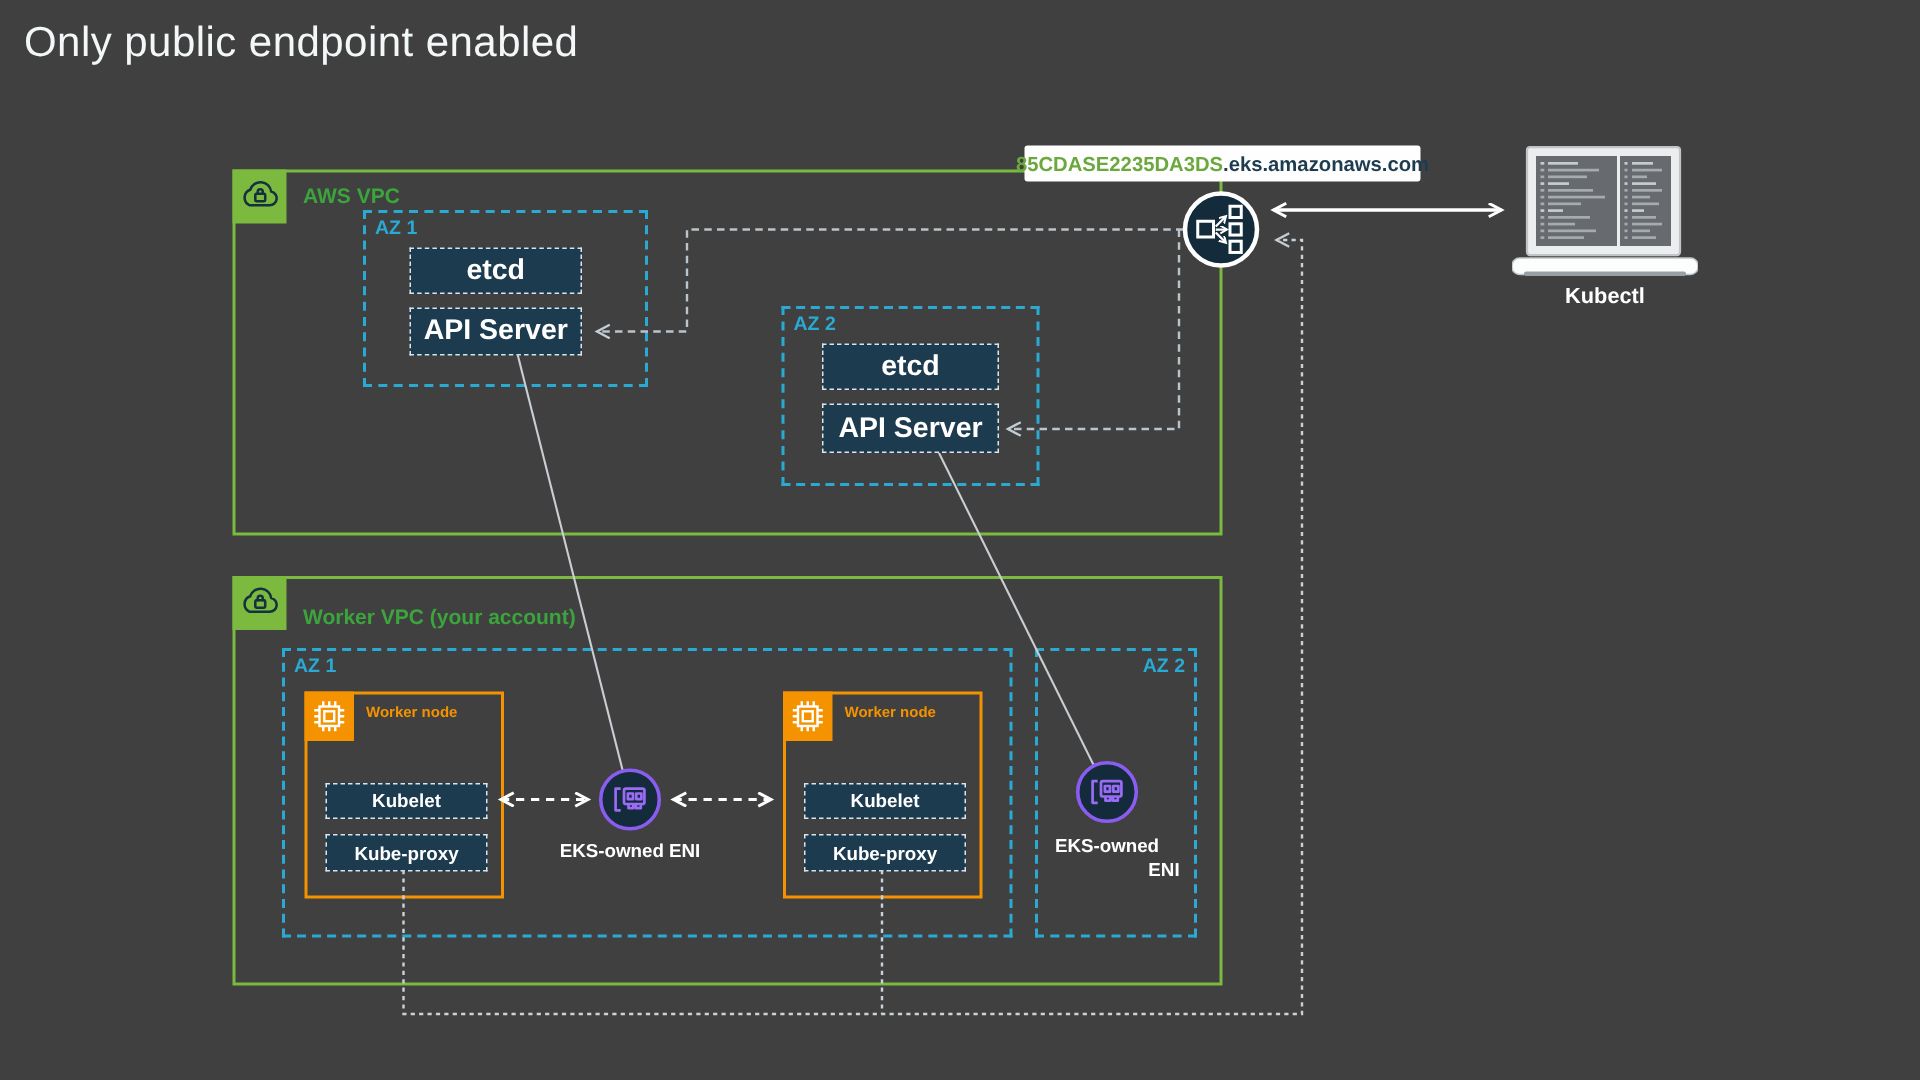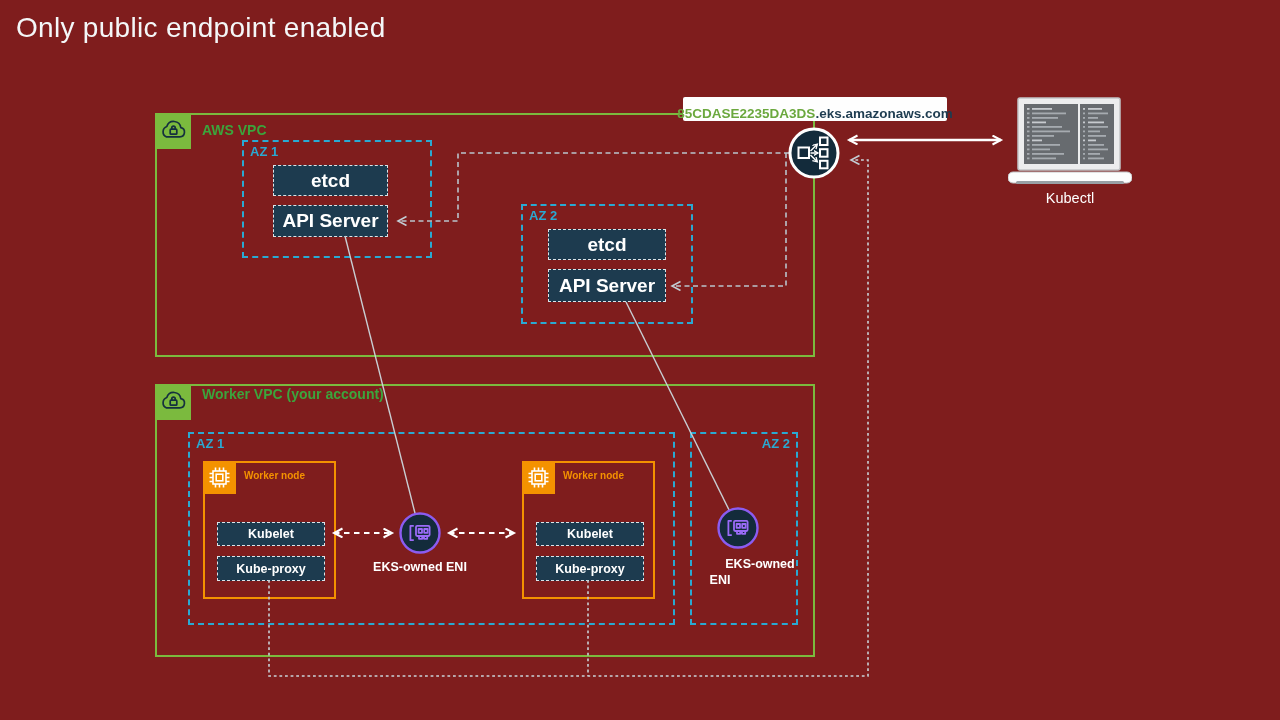--- a/index.html
+++ b/index.html
@@ -1,19 +1,19 @@
 <!DOCTYPE html>
 <html><head>
 <meta charset="utf-8">
 <style>
   * { margin:0; padding:0; box-sizing:border-box; }
   html,body { width:1280px; height:720px; }
   .canvas {
     position:relative; width:1280px; height:720px;
-    background:#7f1d1d; overflow:hidden;
+    background:#404040; overflow:hidden;
     font-family:"Liberation Sans", sans-serif;
   }
   .abs { position:absolute; }
   .title {
     left:16px; top:12px; font-size:28px; font-weight:400;
     color:#F4F7F8; letter-spacing:0.3px;
   }
   .vpc { border:2px solid #7BBA3E; z-index:10; }
   .vpc-badge { width:36px; height:36px; background:#7BBA3E; z-index:11; }
   .vpc-label { font-size:14px; font-weight:bold; color:#3CA43C; z-index:11; }
@@ -24,28 +24,28 @@
     display:flex; align-items:center; justify-content:center;
     color:#FFFFFF; font-size:19px; font-weight:bold;
   }
   .ibox.small { font-size:12.5px; }
   .wnode { border:2px solid #F49200; z-index:11; }
   .wnode-badge { width:33px; height:33px; background:#F49200; z-index:12; }
   .wnode-label { font-size:10px; font-weight:bold; color:#F49200; z-index:12; }
   .eni-label { font-size:12.5px; font-weight:bold; color:#FFFFFF; text-align:center; z-index:31; }
   .url-bar {
     left:683px; top:97px; width:264px; height:24px; background:#FEFEFE;
-    border-radius:2px; display:flex; align-items:flex-end; justify-content:center;
+    border-radius:2px; display:flex; align-items:center; justify-content:center;
     font-size:13.5px; font-weight:bold; z-index:40;
   }
   .url-green { color:#6BA83E; }
   .url-dark { color:#1E3C50; }
   .kubectl-label {
     left:1008px; top:190px; width:124px; text-align:center;
-    font-size:14.5px; font-weight:normal; color:#FFFFFF; z-index:31;
+    font-size:14.5px; font-weight:bold; color:#FFFFFF; z-index:31;
   }
   .conn { left:0; top:0; z-index:20; pointer-events:none; }
   .icon { z-index:30; }
 </style>
 </head>
 <body>
 
 <div class="canvas">
 
   <div class="abs title">Only public endpoint enabled</div>
@@ -75,21 +75,21 @@
   <div class="abs vpc" style="left:155px;top:384px;width:660px;height:273px;"></div>
   <div class="abs vpc-badge" style="left:155px;top:384px;">
     <svg class="abs" width="36" height="36" viewBox="0 0 36 36">
       <g stroke="#15303E" stroke-width="1.7" fill="none" stroke-linejoin="round" stroke-linecap="round">
         <path d="M11.2 23.8 h13.6 a4.6 4.6 0 0 0 1 -9.1 a7.2 7.2 0 0 0 -14 -1.2 a5.6 5.6 0 0 0 -0.6 10.3 Z"></path>
         <rect x="15.2" y="16.2" width="6.6" height="5" rx="0.8"></rect>
         <path d="M16.8 16.2 v-1.4 a1.7 1.7 0 0 1 3.4 0 v1.4"></path>
       </g>
     </svg>
   </div>
-  <div class="abs vpc-label" style="left:202px;top:386px;">Worker VPC (your account)</div>
+  <div class="abs vpc-label" style="left:202px;top:403px;">Worker VPC (your account)</div>
 
   <div class="abs az" style="left:188px;top:432px;width:487px;height:193px;"></div>
   <div class="abs az-label" style="left:196px;top:436px;">AZ 1</div>
   <div class="abs az" style="left:690px;top:432px;width:108px;height:193px;"></div>
   <div class="abs az-label" style="left:690px;top:436px;width:100px;text-align:right;">AZ 2</div>
 
   <div class="abs wnode" style="left:203px;top:461px;width:133px;height:138px;"></div>
   <div class="abs wnode-badge" style="left:203px;top:461px;">
     <svg width="33" height="33" viewBox="0 0 33 33">
       <g stroke="#FFFFFF" stroke-width="1.6" fill="none">
@@ -157,22 +157,22 @@
   <svg class="abs icon" style="left:716px;top:506px;" width="44" height="44" viewBox="0 0 44 44">
     <circle cx="22" cy="22" r="19.5" fill="#132B3B" stroke="#8B5CF0" stroke-width="2.4"></circle>
     <g stroke="#9A6BF7" stroke-width="1.8" fill="none" stroke-linejoin="round">
       <path d="M15.8 14.8 h-3.4 v14.4 h3.4"></path>
       <rect x="18" y="14.8" width="13.6" height="10.2" rx="1.2"></rect>
       <rect x="20.6" y="18" width="3.4" height="3.8"></rect>
       <rect x="26.2" y="18" width="3.4" height="3.8"></rect>
       <path d="M21 25 v2.8 h3.2 v-2.8 M26 25 v2.8 h3.2 v-2.8"></path>
     </g>
   </svg>
-  <div class="abs eni-label" style="left:700px;top:557px;width:120px;">EKS-owned</div>
-  <div class="abs eni-label" style="left:660px;top:573px;width:120px;">ENI</div>
+  <div class="abs eni-label" style="left:678px;top:557px;width:120px;">EKS-owned</div>
+  <div class="abs eni-label" style="left:716px;top:573px;width:120px;">ENI</div>
 
   <svg class="abs icon" style="left:786px;top:125px;" width="56" height="56" viewBox="0 0 56 56">
     <defs>
       <marker id="mMini" markerWidth="7" markerHeight="7" refX="4" refY="2.6" orient="auto" markerUnits="userSpaceOnUse">
         <path d="M0 0 L4.5 2.6 L0 5.2" fill="none" stroke="#FFFFFF" stroke-width="1.3"></path>
       </marker>
     </defs>
     <circle cx="28" cy="28" r="24" fill="#132B3B" stroke="#FFFFFF" stroke-width="3"></circle>
     <g stroke="#FFFFFF" stroke-width="2" fill="none">
       <rect x="12.5" y="22.5" width="10.5" height="10.5"></rect>

